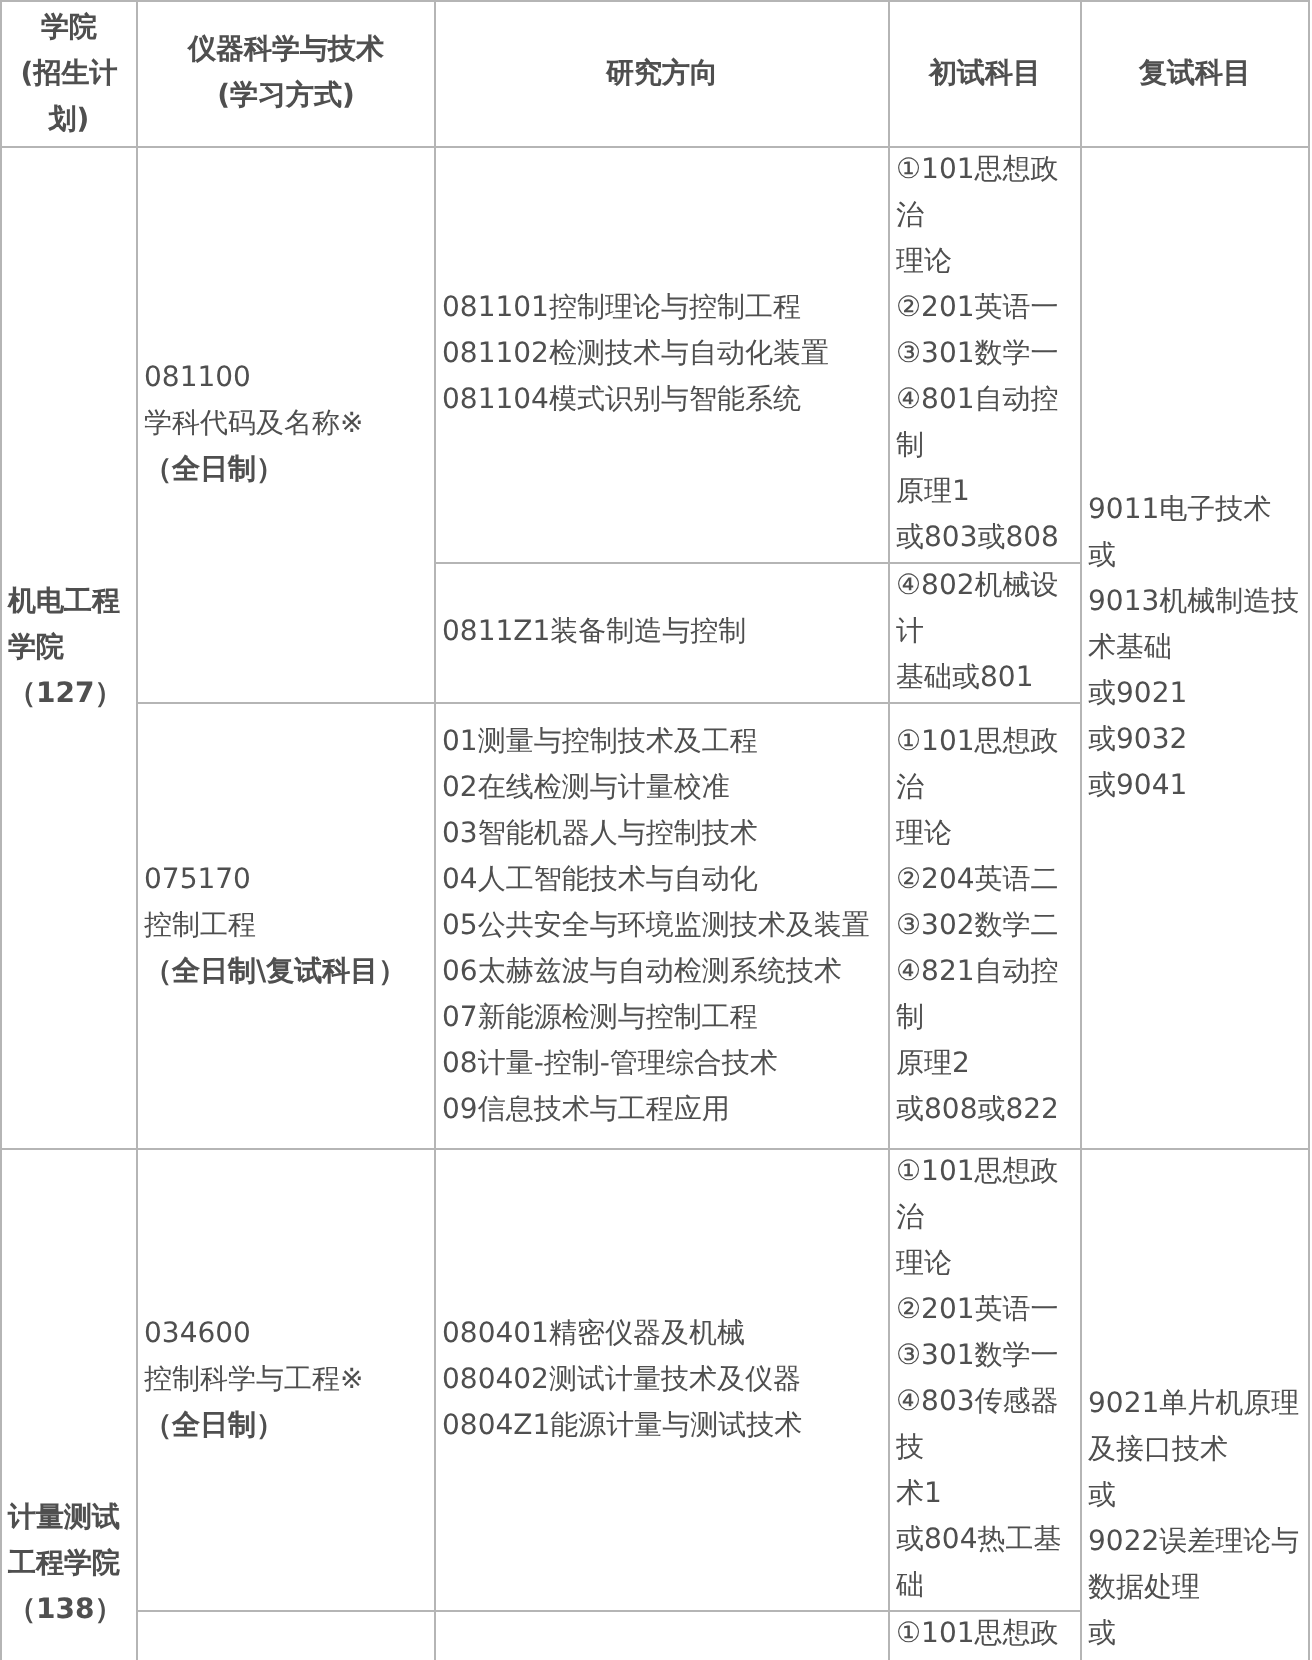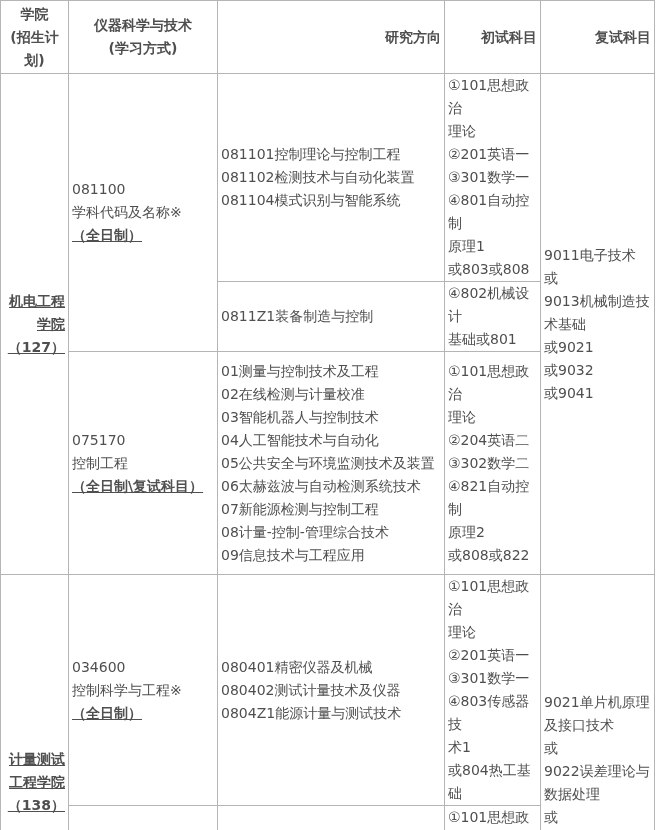--- a/index.html
+++ b/index.html
@@ -14,24 +14,24 @@
   td,th{
     border:1px solid #b5b5b5;
     padding:0 3px;
     vertical-align:middle;
     font-size:14px;line-height:23px;
     font-weight:normal;
     overflow:hidden;
     word-break:break-all;
   }
   th{font-weight:bold;text-align:center;}
-  th.left{text-align:right;}
+  th.left{text-align:center;}
   .pre{white-space:pre-line;}
-  .center{text-align:right;}
-  .bold{font-weight:bold;text-decoration:underline;}
+  .center{text-align:left;}
+  .bold{font-weight:bold;}
 </style>
 </head>
 <body>
 
 <table class="admission">
   <colgroup>
     <col style="width:68px">
     <col style="width:149px">
     <col style="width:227px">
     <col style="width:96px">

